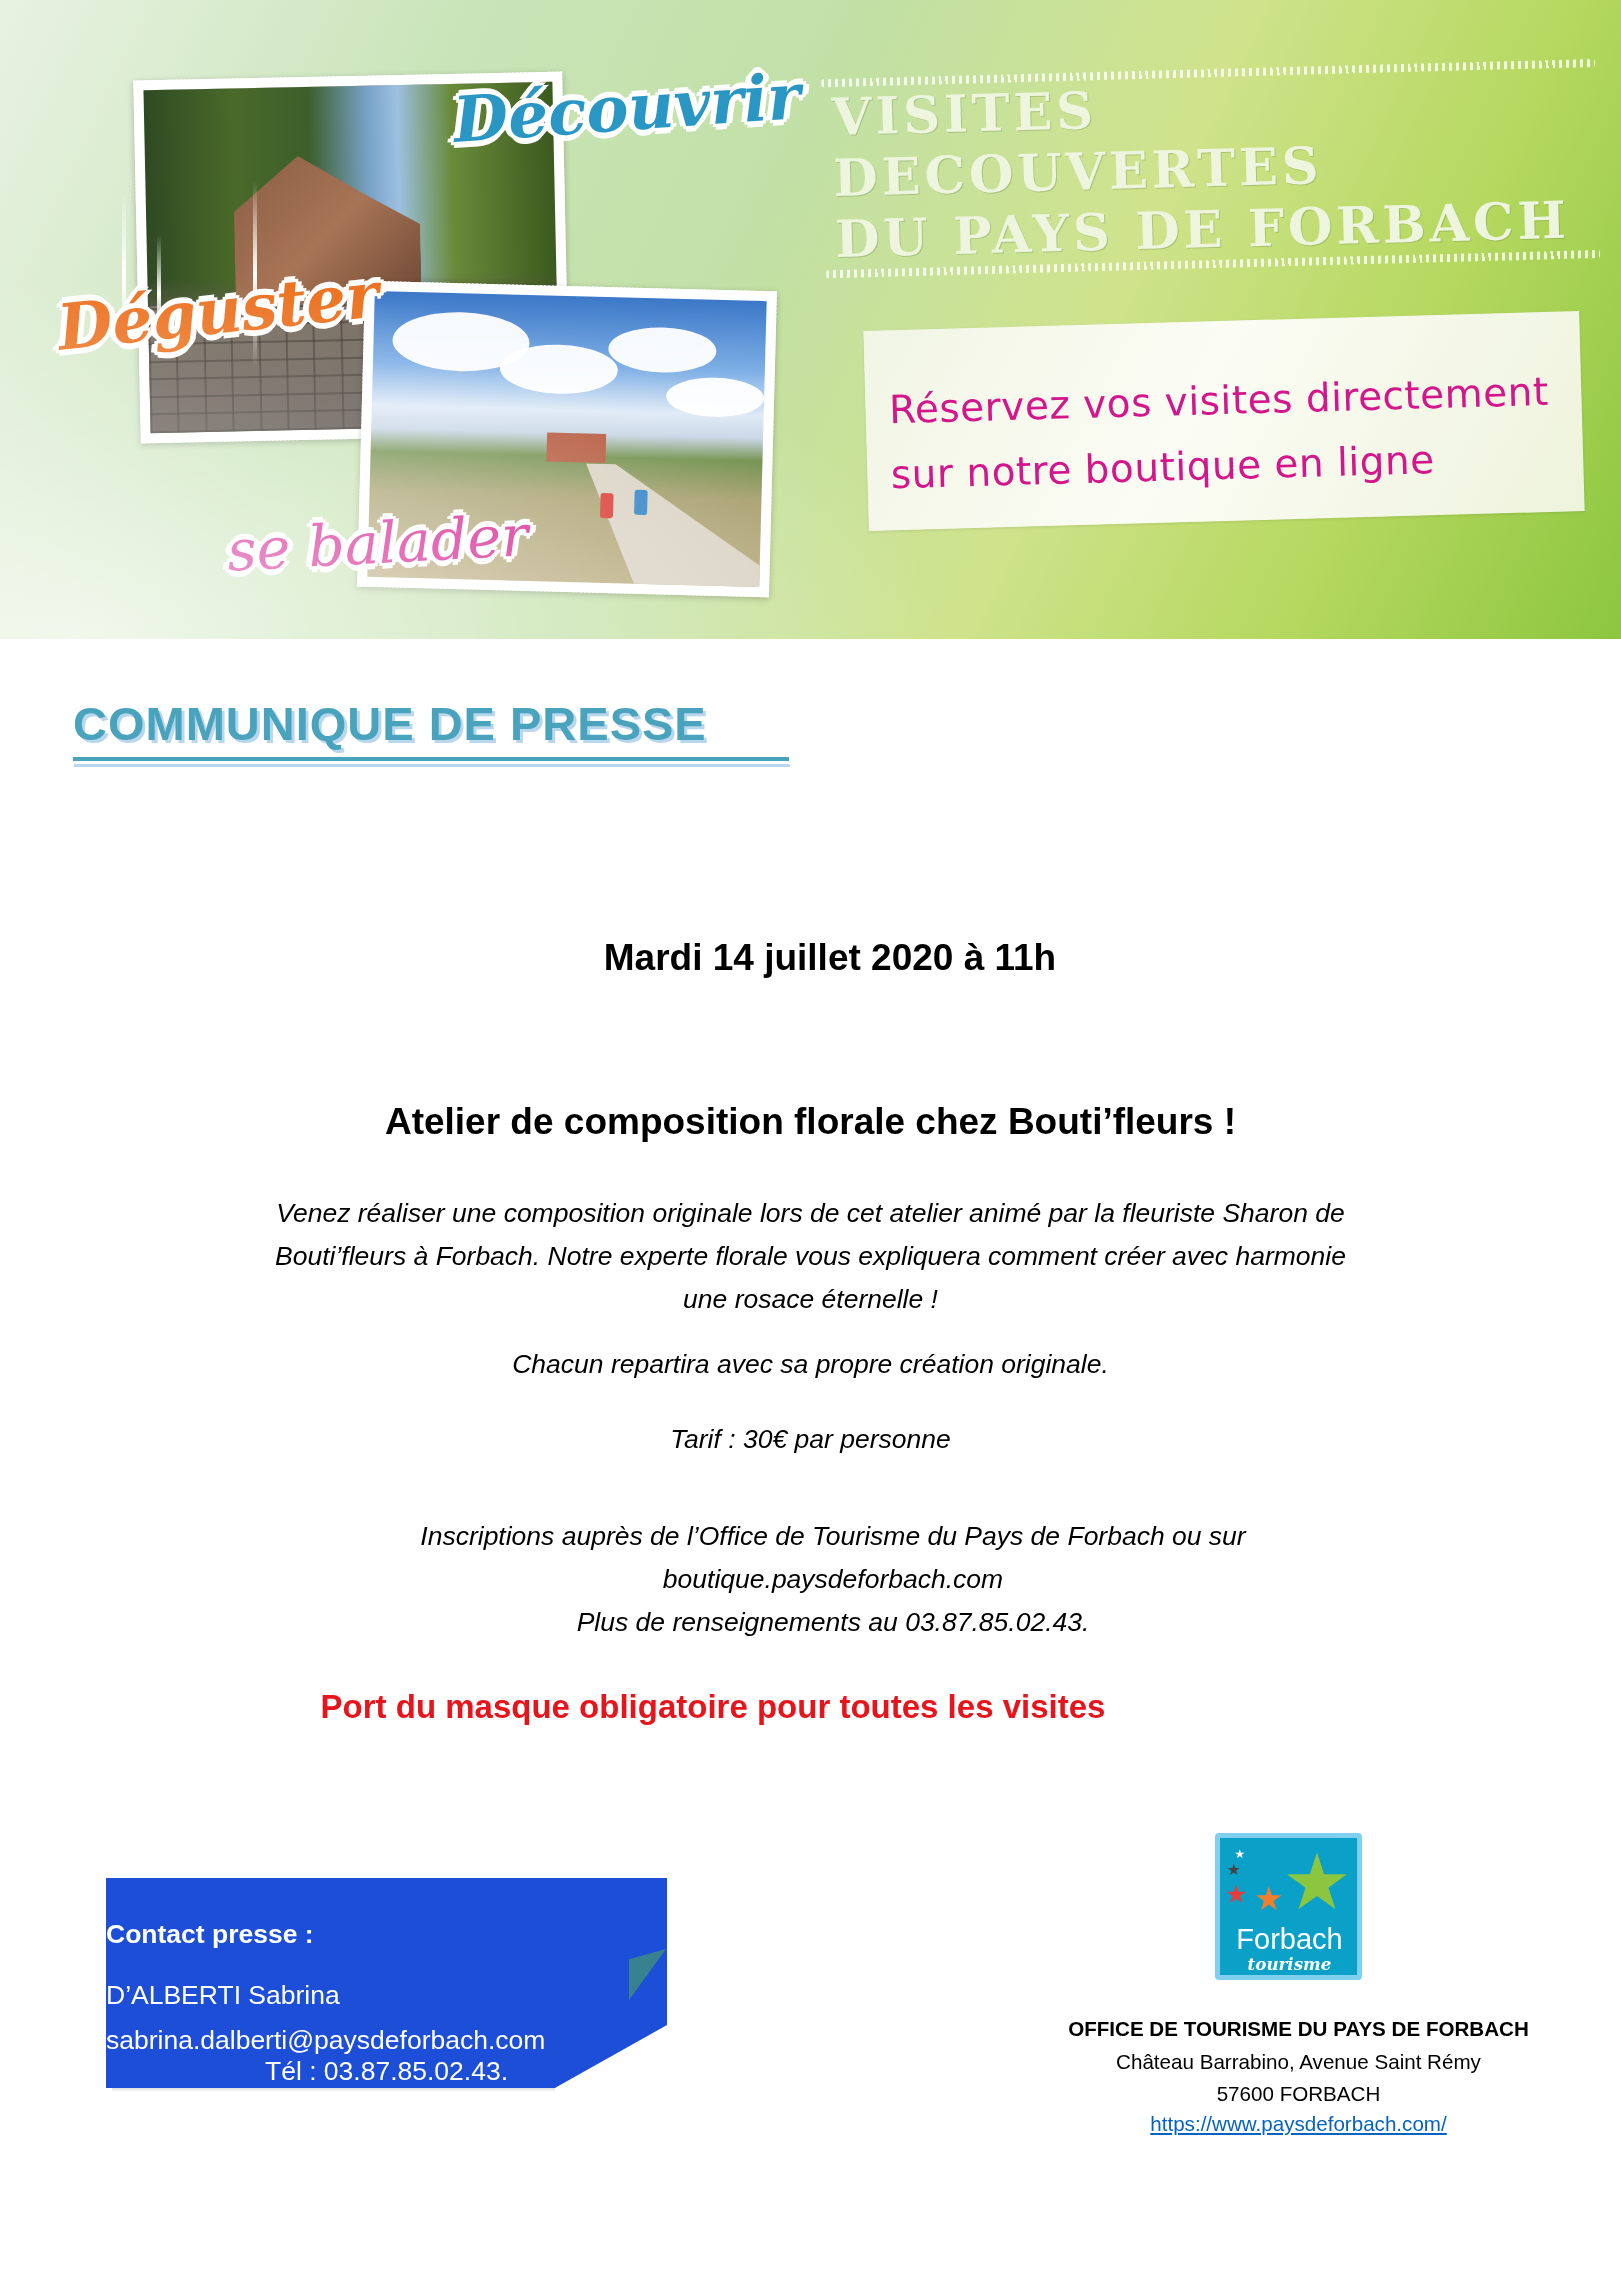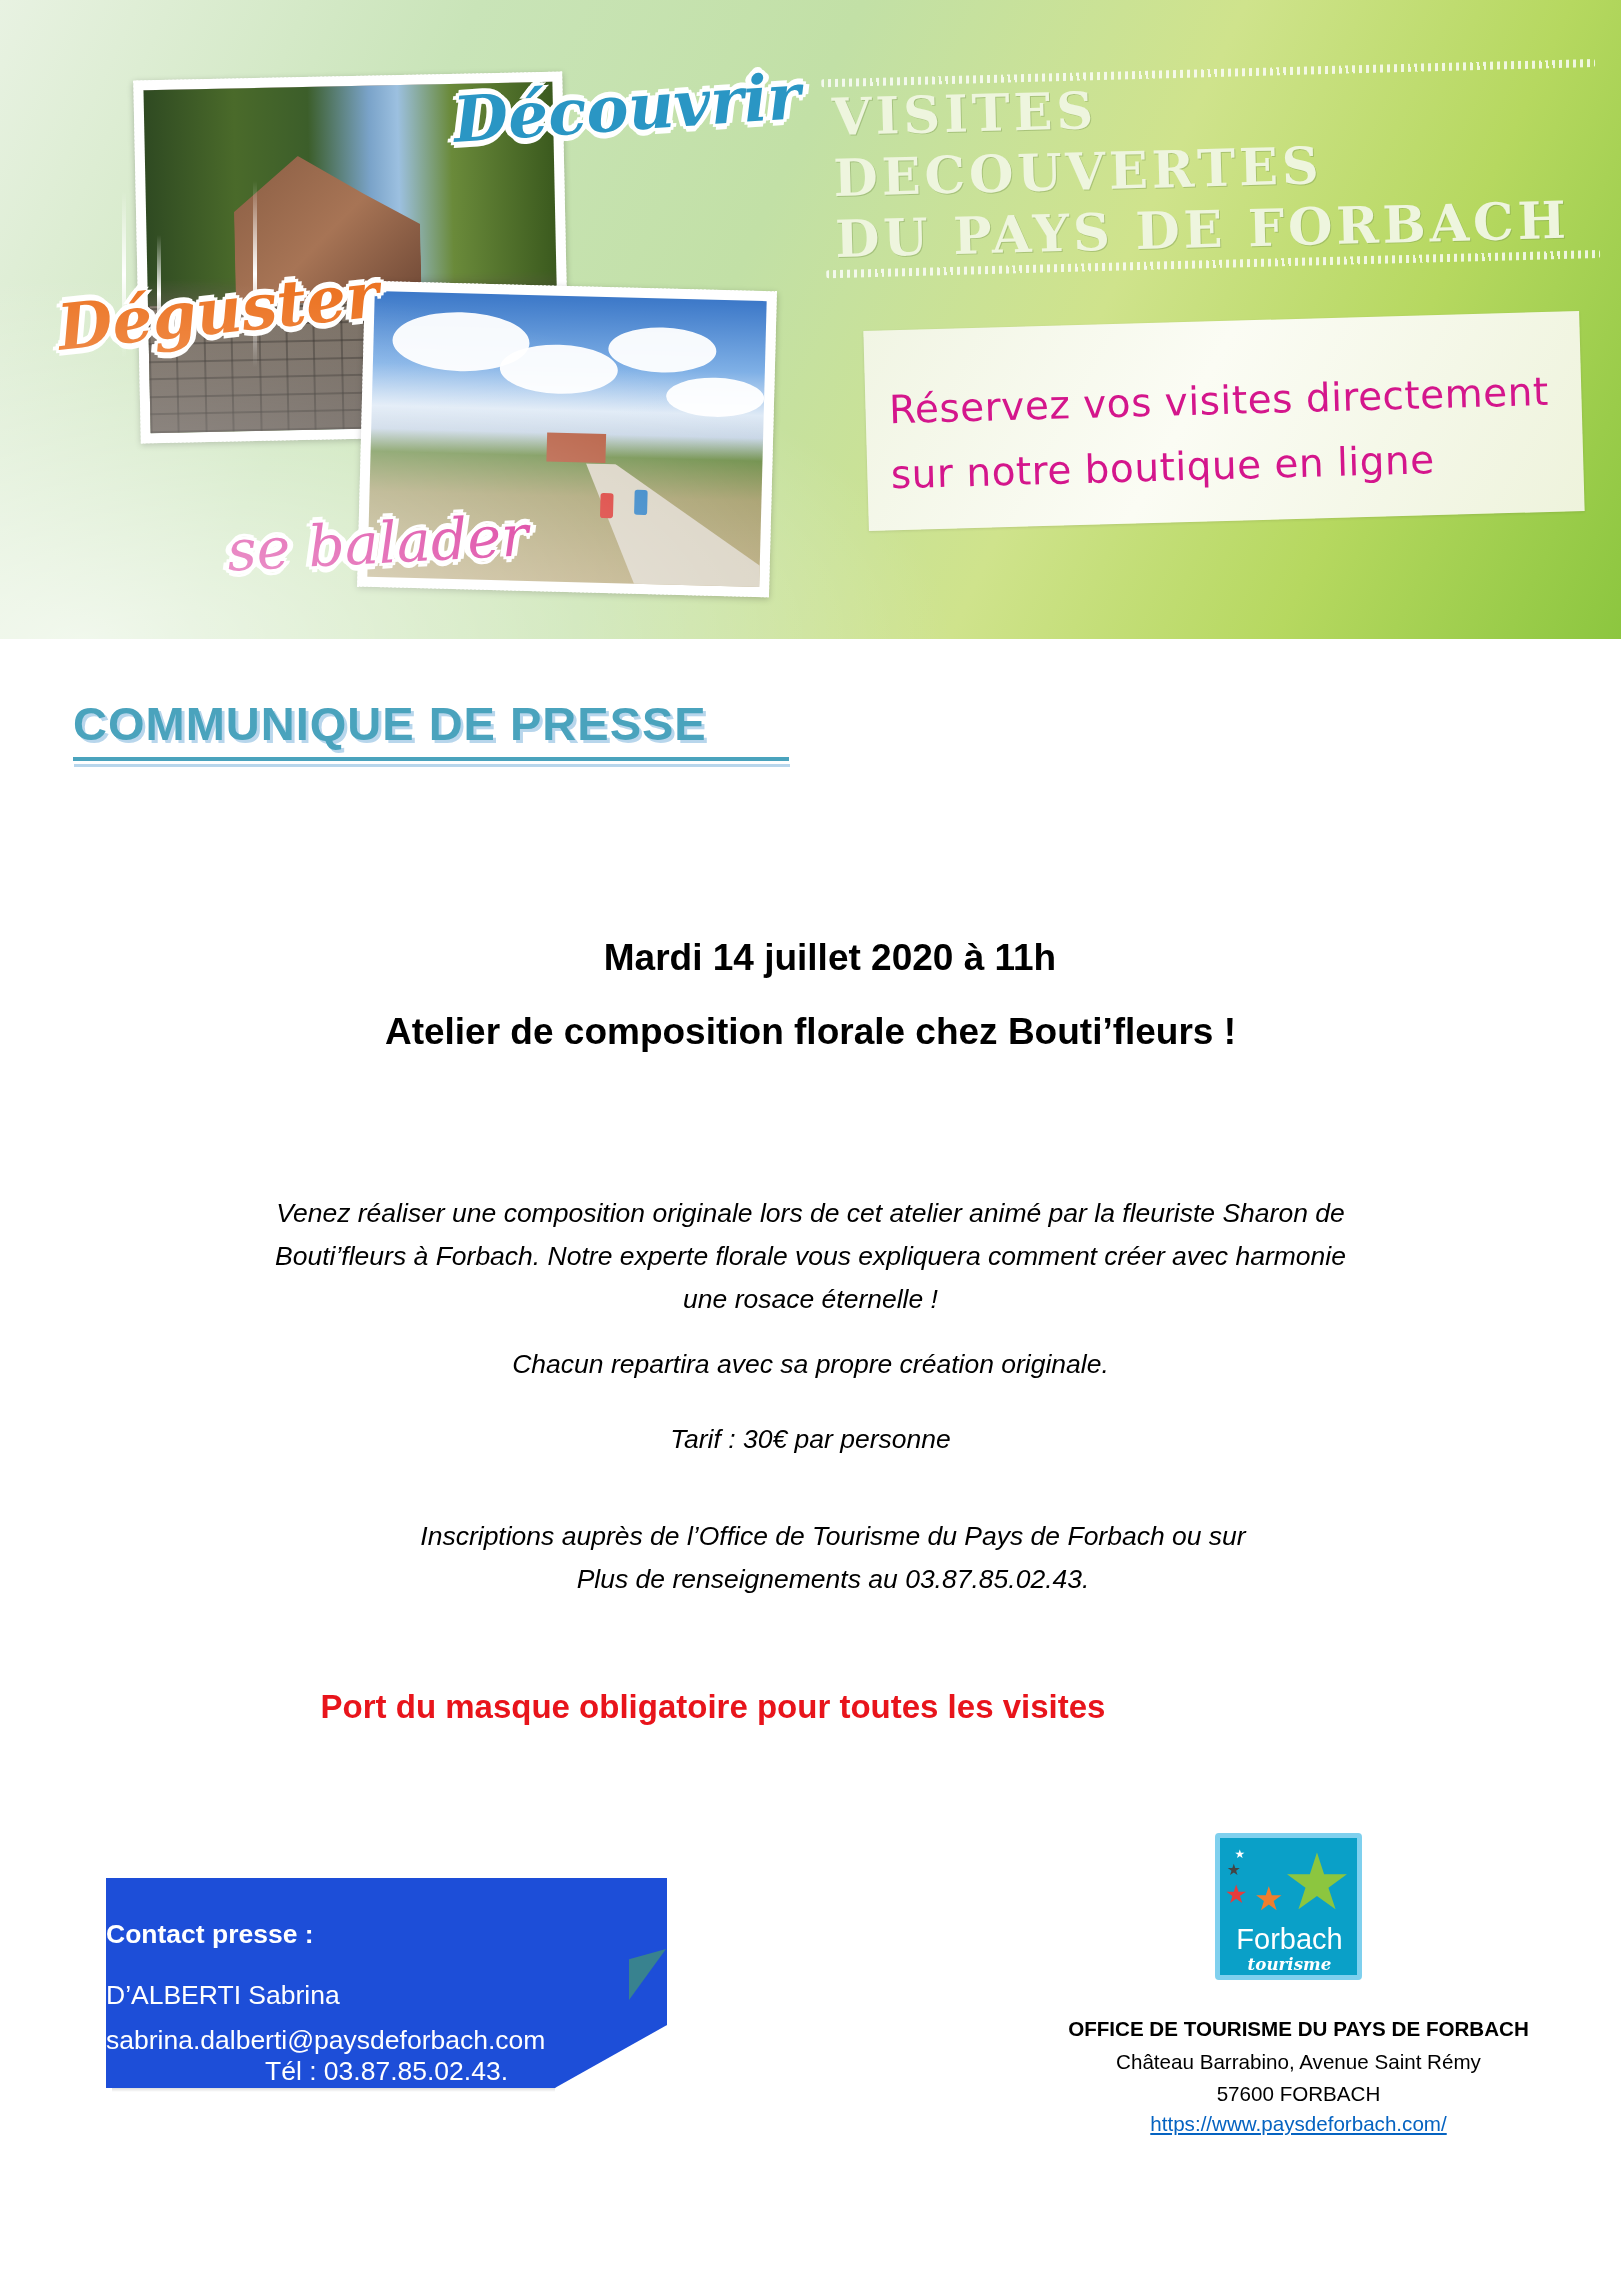--- a/index.html
+++ b/index.html
@@ -94,21 +94,21 @@
   .press-title {
     position: absolute; left: 73px; top: 696px;
     font-family: "Liberation Sans", sans-serif; font-weight: bold; font-size: 47px; letter-spacing: 1px;
     color: #4aa3bd; text-shadow: 2.9px 2.9px 0 #b8d6ec;
   }
   .press-underline { position: absolute; left: 73px; top: 757px; width: 716px; height: 3.9px; background: #4aa3bd; }
   .press-underline2 { position: absolute; left: 74px; top: 764px; width: 716px; height: 2.9px; background: #b8d6ec; }
 
   .center { position: absolute; text-align: center; }
   .date-line { left: 0; width: 1621px; top: 937px; font-size: 37px; font-weight: bold; padding-left: 39px; }
-  .event-title { left: 0; width: 1621px; top: 1011px; font-size: 37px; font-weight: bold; }
+  .event-title { left: 0; width: 1621px; top: 1101px; font-size: 37px; font-weight: bold; }
 
   .para { font-size: 26.5px; line-height: 43px; color: #000; font-style: italic; }
   .desc { left: 196px; width: 1229px; top: 1192px; }
   .chacun { left: 0; width: 1621px; top: 1343px; }
   .tarif { left: 0; width: 1621px; top: 1406px; margin-top: 12px; }
   .inscr { left: 294px; width: 1078px; top: 1515px; }
   .mask { left: 0; width: 1426px; top: 1688px; font-size: 33px; font-weight: bold; color: #e8141b; }
 
   
   .note {
@@ -202,20 +202,21 @@
   <div>Venez réaliser une composition originale lors de cet atelier animé par la fleuriste Sharon de</div>
   <div>Bouti’fleurs à Forbach. Notre experte florale vous expliquera comment créer avec harmonie</div>
   <div>une rosace éternelle !</div>
 </div>
 
 <div class="center para chacun">Chacun repartira avec sa propre création originale.</div>
 <div class="center para tarif">Tarif : 30€ par personne</div>
 
 <div class="center para inscr">
   <div>Inscriptions auprès de l’Office de Tourisme du Pays de Forbach ou sur</div>
+  <div>boutique.paysdeforbach.com</div>
   <div>Plus de renseignements au 03.87.85.02.43.</div>
 </div>
 
 <div class="center mask">Port du masque obligatoire pour toutes les visites</div>
 
 <div class="note-shadow"></div>
 <div class="note">
   <div class="note-title">Contact presse :</div>
   <div class="note-line" style="top:102px;">D’ALBERTI Sabrina</div>
   <div class="note-line" style="top:147px;">sabrina.dalberti@paysdeforbach.com</div>

